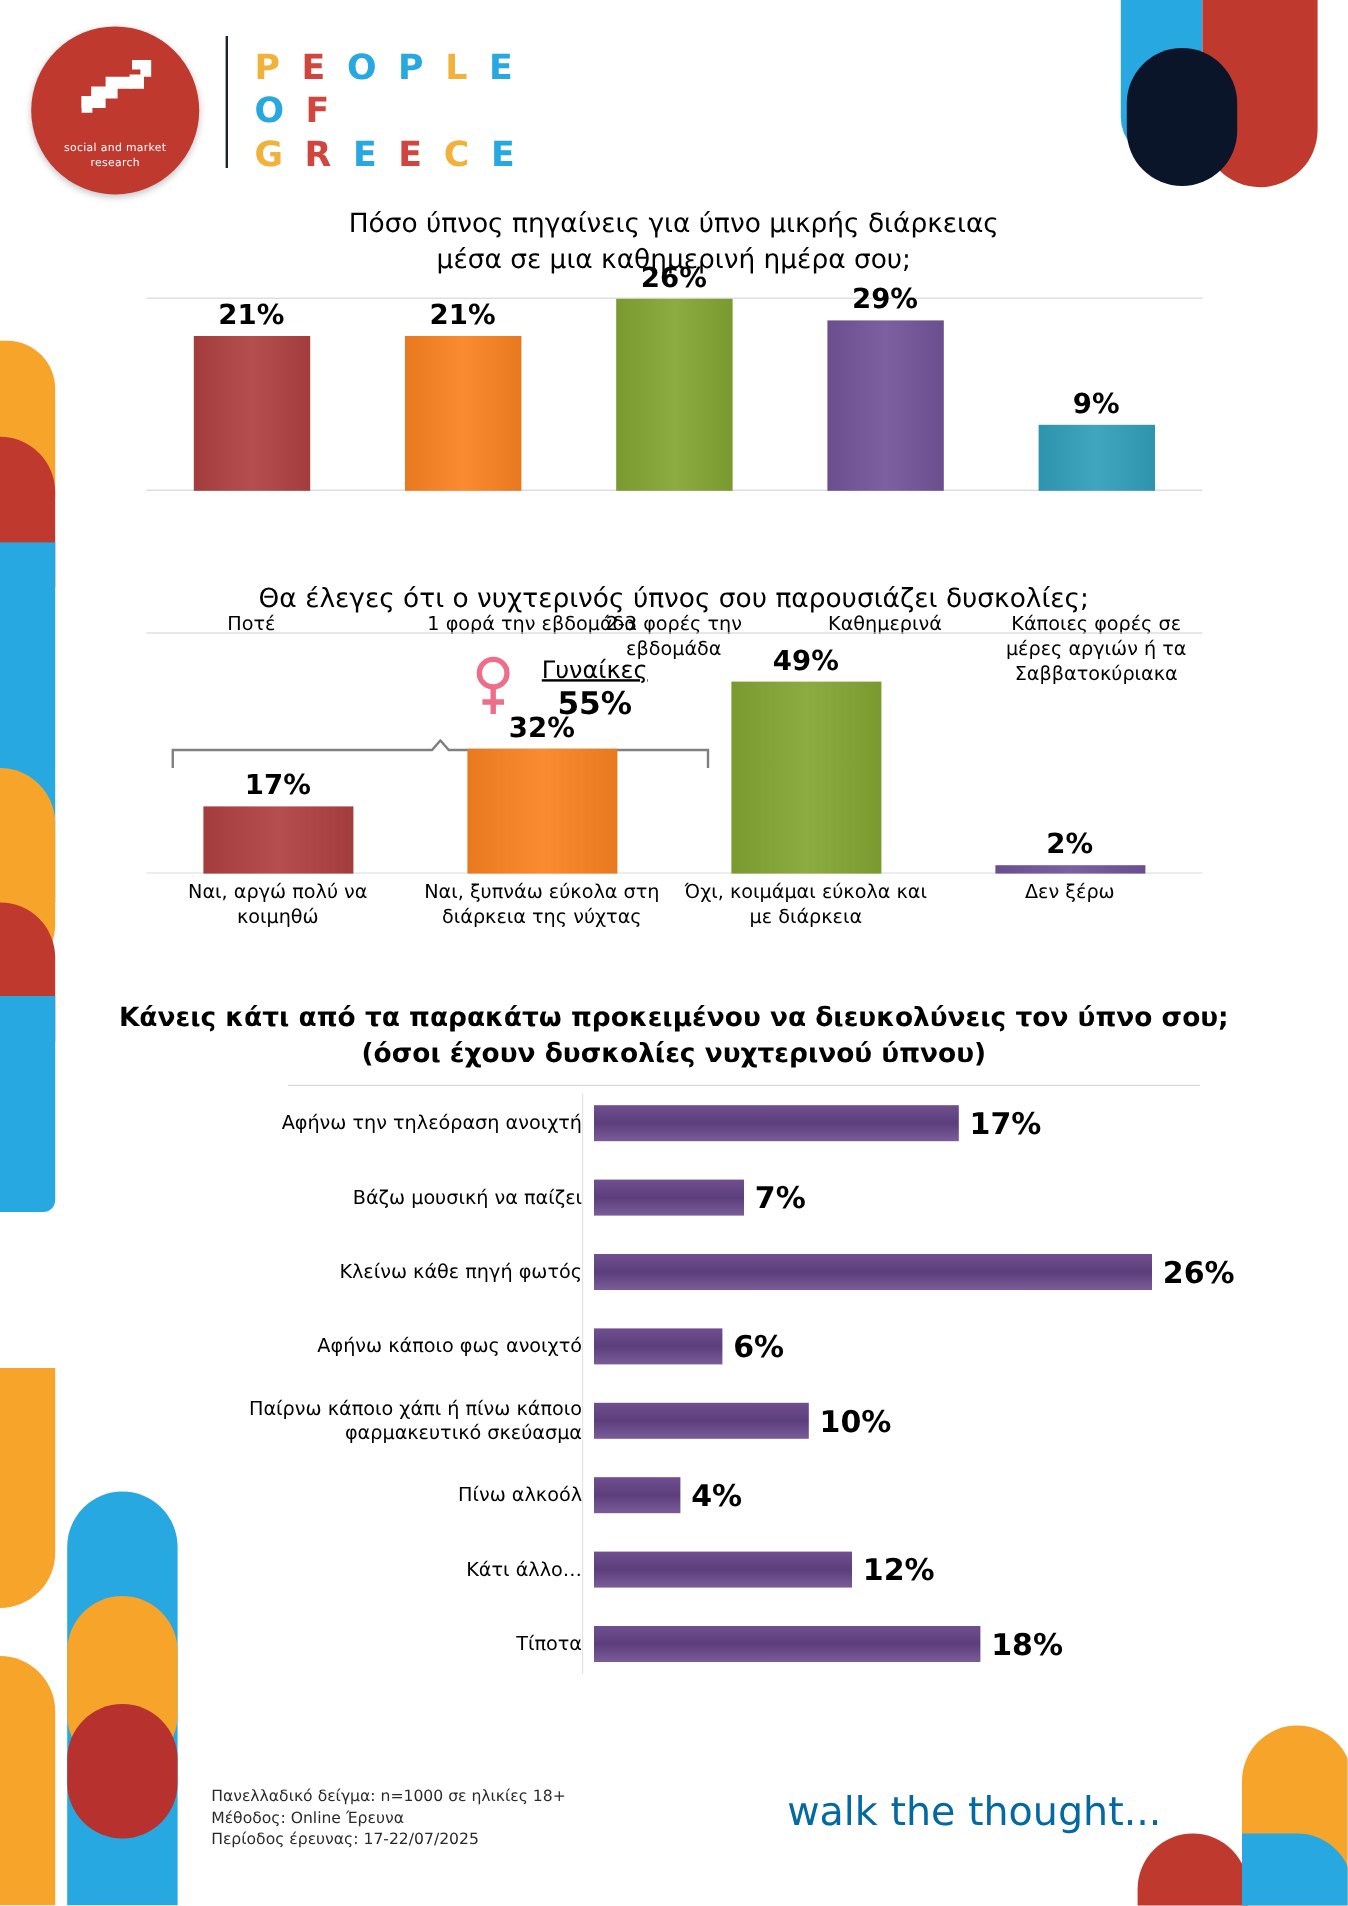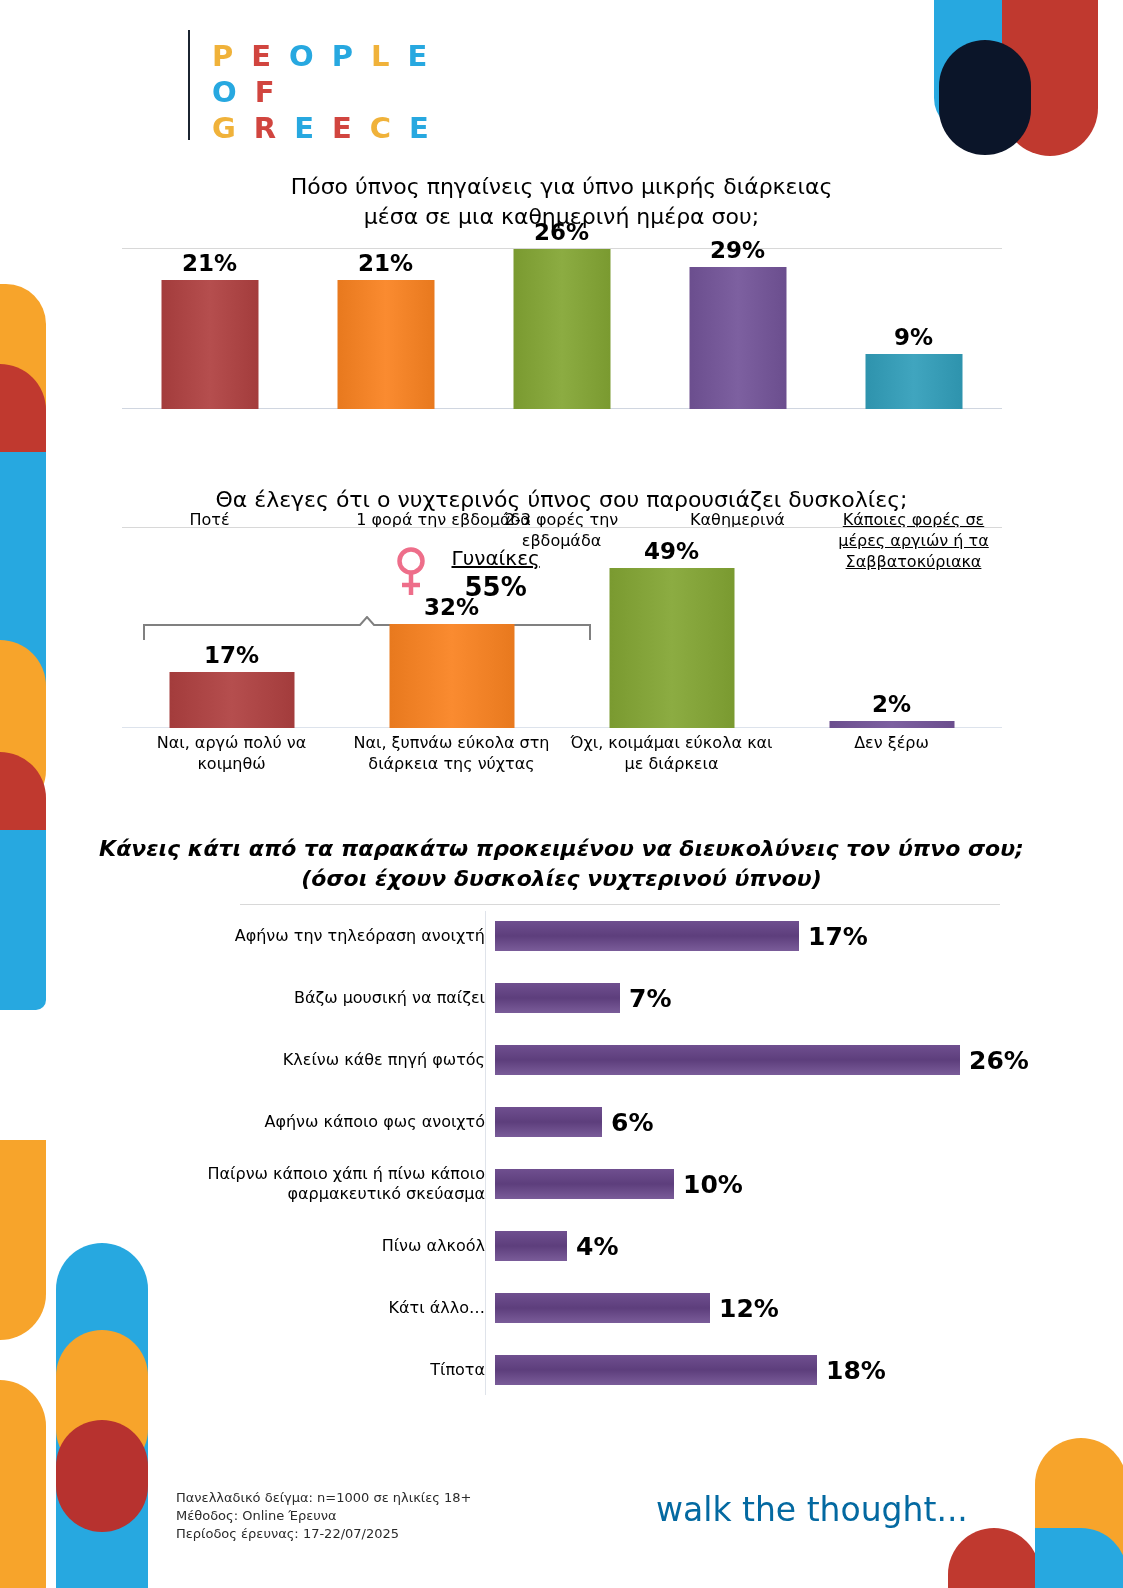--- a/index.html
+++ b/index.html
@@ -125,20 +125,34 @@
   <div class="deco b2"></div>
   <div class="deco b3"></div>
   <div class="deco b4"></div>
   <div class="deco b5"></div>
 
   <div class="deco br-orange"></div>
   <div class="deco br-red"></div>
   <div class="deco br-blue"></div>
 
   <div class="header">
+    <div class="logo-circle">
+      <svg class="logo-mark" viewBox="0 0 66 52">
+        <path fill="#ffffff" d="M46 2 h16 v14 h-9 v-6 h-7 z"></path>
+        <path fill="#ffffff" d="M44 14 h12 v12 h-12 z"></path>
+        <path fill="#ffffff" d="M24 16 h22 v10 h-22 z"></path>
+        <path fill="#ffffff" d="M12 24 h22 v10 h-22 z"></path>
+        <path fill="#ffffff" d="M4 32 h20 v10 h-20 z"></path>
+        <path fill="#ffffff" d="M4 32 h9 v14 h-9 z"></path>
+      </svg>
+      <div class="logo-sub">
+        <div>social and market</div>
+        <div>research</div>
+      </div>
+    </div>
     <div class="logo-divider"></div>
     <div class="wordmark" id="wordmark">
         <div class="wm-row">
           <span class="wm-l" style="color: rgb(240, 178, 58);">P</span>
           <span class="wm-l" style="color: rgb(209, 69, 63);">E</span>
           <span class="wm-l" style="color: rgb(39, 168, 224);">O</span>
           <span class="wm-l" style="color: rgb(39, 168, 224);">P</span>
           <span class="wm-l" style="color: rgb(240, 178, 58);">L</span>
           <span class="wm-l" style="color: rgb(39, 168, 224);">E</span>
         </div>
@@ -182,21 +196,21 @@
         <div class="vcat" style="left: 352px; top: 260px;">2-3 φορές την εβδομάδα</div>
         <div class="vbar-col" style="left: 528px; bottom: 90px;">
           <div class="vbar" style="height: 142px; background: linear-gradient(to right, rgb(107, 78, 142) 0%, rgb(125, 96, 160) 50%, rgb(107, 78, 142) 100%);"></div>
           <div class="vbar-val" style="bottom: 146px;">29%</div>
         </div>
         <div class="vcat" style="left: 528px; top: 260px;">Καθημερινά</div>
         <div class="vbar-col" style="left: 704px; bottom: 90px;">
           <div class="vbar" style="height: 55px; background: linear-gradient(to right, rgb(46, 147, 173) 0%, rgb(64, 165, 191) 50%, rgb(46, 147, 173) 100%);"></div>
           <div class="vbar-val" style="bottom: 59px;">9%</div>
         </div>
-        <div class="vcat" style="left: 704px; top: 260px; text-decoration: underline;">Κάποιες φορές σε μέρες αργιών ή τα Σαββατοκύριακα</div>
+        <div class="vcat" style="left: 704px; top: 260px;">Κάποιες φορές σε μέρες αργιών ή τα Σαββατοκύριακα</div>
       </div>
   </div>
 
   <div style="position:relative;z-index:3;margin-top:-14px;">
     <div class="chart-title">Θα έλεγες ότι ο νυχτερινός ύπνος σου παρουσιάζει δυσκολίες;</div>
     <div class="rule" style="width:880px;margin:12px auto 0;"></div>
     <div class="c2-wrap" id="chart2">
       <div class="c2-axis"></div>
 
       <svg class="fem-sym" viewBox="0 0 34 52">
@@ -227,21 +241,21 @@
         <div class="vcat" style="width: 220px; left: 440px; top: 204px;">Όχι, κοιμάμαι εύκολα και με διάρκεια</div>
         <div class="c2-col" style="left: 660px;">
           <div class="c2-bar" style="height: 7px; background: linear-gradient(to right, rgb(107, 78, 142) 0%, rgb(125, 96, 160) 50%, rgb(107, 78, 142) 100%);"></div>
           <div class="vbar-val" style="bottom: 11px;">2%</div>
         </div>
         <div class="vcat" style="width: 220px; left: 660px; top: 204px;">Δεν ξέρω</div>
       </div>
   </div>
 
   <div style="position:relative;z-index:3;margin-top:6px;">
-    <div class="chart-title" style="font-weight:bold;font-style:italic;">
+    <div class="chart-title" style="font-weight:bold;">
       <div>Κάνεις κάτι από τα παρακάτω προκειμένου να διευκολύνεις τον ύπνο σου;</div>
       <div>(όσοι έχουν δυσκολίες νυχτερινού ύπνου)</div>
     </div>
     <div class="rule" style="width:760px;margin:10px auto 0 240px;"></div>
     <div class="c3-wrap" style="margin-left:140px;">
       <div class="c3-inner" id="chart3">
         <div class="haxis"></div>
       <div class="hrow">
             <div class="hlabel">Αφήνω την τηλεόραση ανοιχτή</div>
             <div class="hbarzone">

